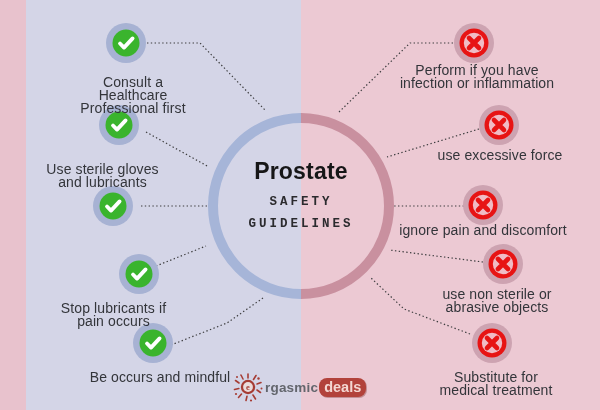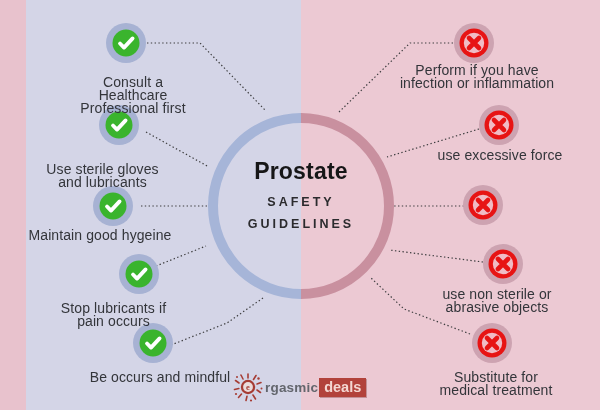--- a/index.html
+++ b/index.html
@@ -43,36 +43,36 @@
     display:flex;flex-direction:column;align-items:center;
     text-align:center;
     gap:8px;
   }
   .center-title{
     font-size:23px;font-weight:bold;color:#161617;
     line-height:26px;letter-spacing:0.2px;
   }
   .center-subtitle{
     font-size:12.5px;font-weight:600;color:#2b2b2e;
-    line-height:13.5px;letter-spacing:3px;margin-top:4px;
+    line-height:13.5px;letter-spacing:3px;margin-top:4px;font-family:Liberation Mono, monospace;
   }
   .logo{
     position:absolute;left:232px;top:371px;height:32px;
     display:flex;align-items:center;
   }
   .logo-burst{width:32px;height:32px;}
   .logo-rest{
     font-size:13.5px;font-weight:bold;color:#63666d;
     letter-spacing:0.2px;margin-left:1px;
   }
   .logo-badge{
     display:inline-block;margin-left:1px;
     background:#b2423b;color:#f4d7d2;
     font-size:14.5px;font-weight:bold;
-    padding:1px 5px 2px 5px;border-radius:0;
+    padding:1px 5px 2px 5px;border-radius:8px;
     box-shadow:1px 1px 0 rgba(120,40,40,.35);
   }
 </style>
 </head>
 <body>
 
 <div id="canvas">
 
   <div class="edge-strip"></div>
   <div class="left-panel"></div>
@@ -119,21 +119,20 @@
       <path d="M-6 0.5 L-2 4.6 L6.6 -4.6" stroke="#ffffff" stroke-width="3.8" fill="none" stroke-linecap="round" stroke-linejoin="round"></path>
     </svg>
   <svg class="item-icon" style="left:133px;top:323px;" viewBox="-20 -20 40 40">
       <circle r="20" fill="#a7b2d3"></circle>
       <circle r="13.5" fill="#3ab42d"></circle>
       <path d="M-6 0.5 L-2 4.6 L6.6 -4.6" stroke="#ffffff" stroke-width="3.8" fill="none" stroke-linecap="round" stroke-linejoin="round"></path>
     </svg>
 
   <div class="item-label" style="left:72px;top:76px;width:122px;">Consult a Healthcare Professional first</div>
   <div class="item-label" style="left:40px;top:152px;width:125px;margin-top:11px;">Use sterile gloves and lubricants</div>
-  <div class="item-label" style="left:15px;top:229px;width:170px;">Maintain good hygeine</div>
   <div class="item-label" style="left:46px;top:302px;width:135px;">Stop lubricants if pain occurs</div>
   <div class="item-label" style="left:80px;top:371px;width:160px;">Be occurs and mindful</div>
 
   <svg class="item-icon" style="left:454px;top:23px;" viewBox="-20 -20 40 40">
       <circle r="20" fill="#cda3b1"></circle>
       <circle r="14.5" fill="#e71414"></circle>
       <circle r="10.2" fill="#f0bcc5"></circle>
       <path d="M-5 -5 L5 5 M-5 5 L5 -5" stroke="#e71414" stroke-width="4.6" stroke-linecap="round"></path>
     </svg>
   <svg class="item-icon" style="left:479px;top:105px;" viewBox="-20 -20 40 40">
@@ -156,20 +155,21 @@
     </svg>
   <svg class="item-icon" style="left:472px;top:323px;" viewBox="-20 -20 40 40">
       <circle r="20" fill="#cda3b1"></circle>
       <circle r="14.5" fill="#e71414"></circle>
       <circle r="10.2" fill="#f0bcc5"></circle>
       <path d="M-5 -5 L5 5 M-5 5 L5 -5" stroke="#e71414" stroke-width="4.6" stroke-linecap="round"></path>
     </svg>
 
   <div class="item-label" style="left:391px;top:64px;width:172px;">Perform if you have infection or inflammation</div>
   <div class="item-label" style="left:425px;top:149px;width:150px;">use excessive force</div>
+  <div class="item-label" style="left:393px;top:224px;width:180px;">ignore pain and discomfort</div>
   <div class="item-label" style="left:421px;top:288px;width:152px;">use non sterile or abrasive objects</div>
   <div class="item-label" style="left:431px;top:371px;width:130px;">Substitute for medical treatment</div>
 
   <div class="logo">
     <svg class="logo-burst" viewBox="-16 -16 32 32">
       <g stroke="#a63c34" stroke-width="1.6" stroke-linecap="round">
         <line x1="0" y1="-9" x2="0" y2="-13"></line>
         <line x1="5.5" y1="-7.5" x2="8" y2="-11.5"></line>
         <line x1="9" y1="-3" x2="13" y2="-4.5"></line>
         <line x1="9" y1="3" x2="12.5" y2="5.5"></line>

